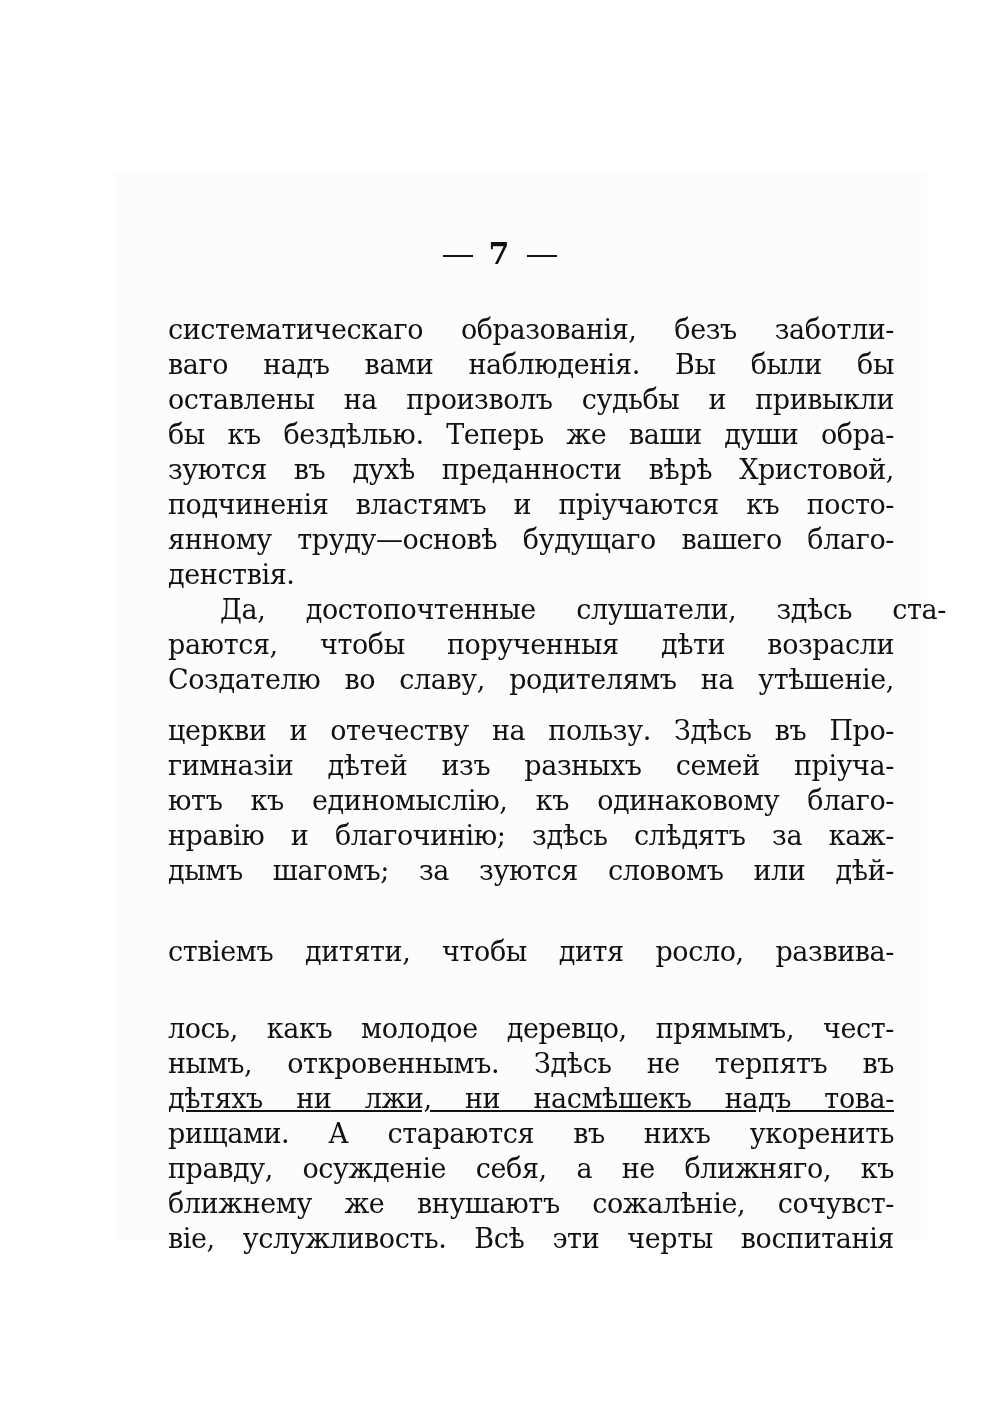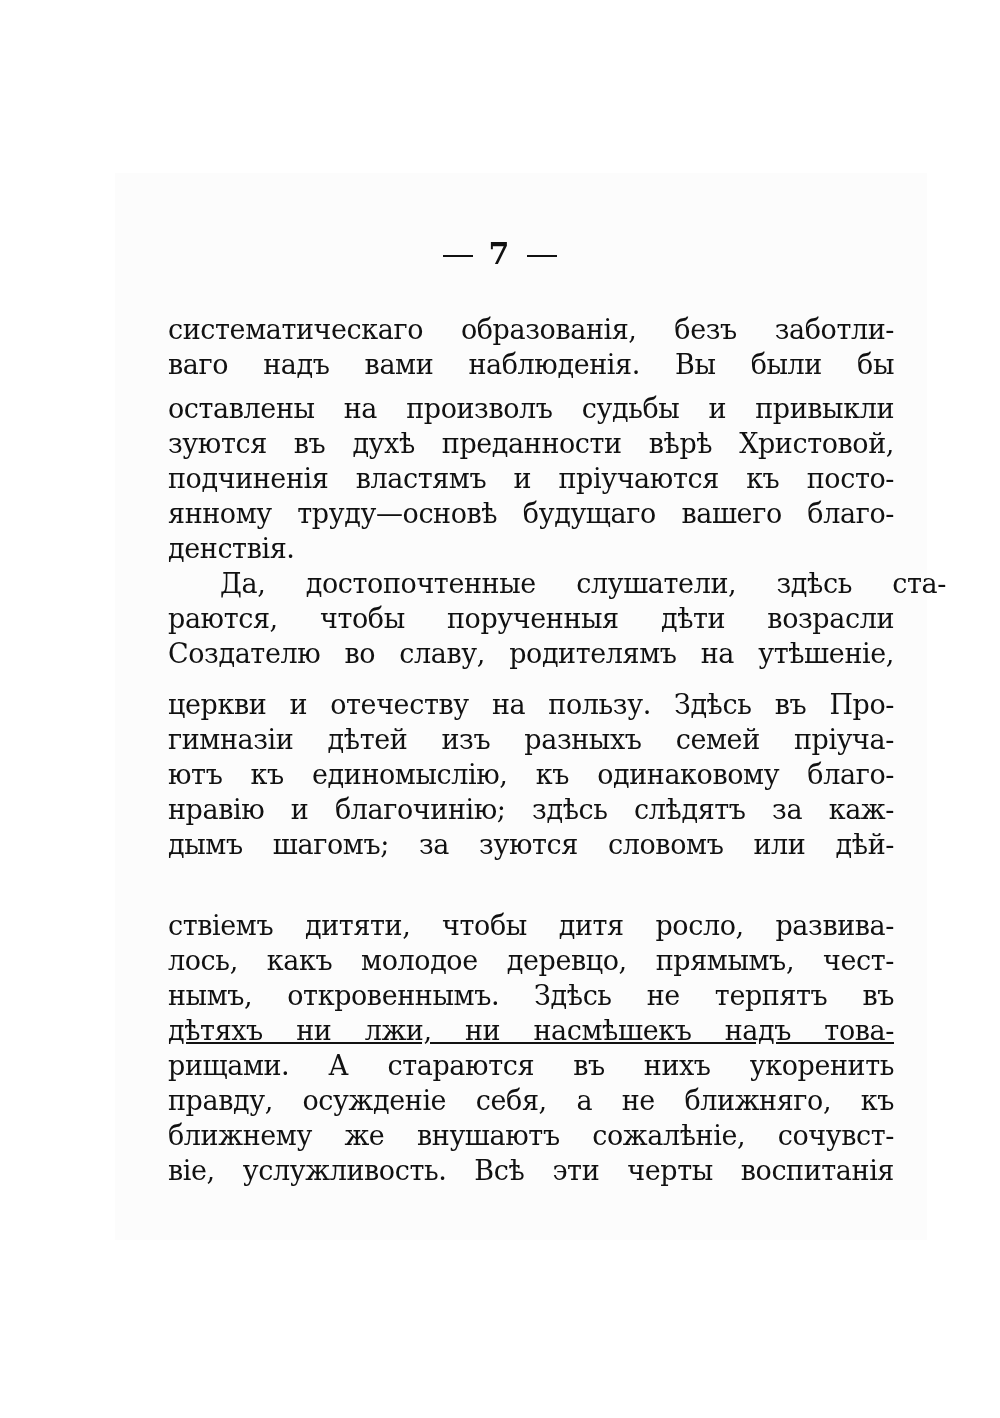--- a/index.html
+++ b/index.html
@@ -54,37 +54,38 @@
 <div class="page-area"></div>
 
 <div class="page-number">
   <span class="dash"></span><span>7</span><span class="dash"></span>
 </div>
 
 <div class="text-block">
   <div>
     <span class="line" style="display: block; width: 726px;">систематическаго образованія, безъ заботли-</span>
     <span class="line" style="display: block; width: 726px;">ваго надъ вами наблюденія. Вы были бы</span>
-    <span class="line" style="display: block; width: 726px; margin-top: 9px;">оставлены на произволъ судьбы и привыкли</span>
+    <span class="line" style="display: block; width: 726px;">оставлены на произволъ судьбы и привыкли</span>
+    <span class="line" style="display: block; width: 726px;">бы къ бездѣлью. Теперь же ваши души обра-</span>
     <span class="line" style="display: block; width: 726px;">зуются въ духѣ преданности вѣрѣ Христовой,</span>
     <span class="line" style="display: block; width: 726px;">подчиненія властямъ и пріучаются къ посто-</span>
     <span class="line" style="display: block; width: 726px;">янному труду—основѣ будущаго вашего благо-</span>
     <span class="line last" style="display: block; width: auto;">денствія.</span>
   </div>
   <div>
     <span class="line indent" style="display: block; width: 726px;">Да, достопочтенные слушатели, здѣсь ста-</span>
     <span class="line" style="display: block; width: 726px;">раются, чтобы порученныя дѣти возрасли</span>
     <span class="line" style="display: block; width: 726px;">Создателю во славу, родителямъ на утѣшеніе,</span>
     <span class="line" style="display: block; width: 726px; margin-top: 16px;">церкви и отечеству на пользу. Здѣсь въ Про-</span>
     <span class="line" style="display: block; width: 726px;">гимназіи дѣтей изъ разныхъ семей пріуча-</span>
     <span class="line" style="display: block; width: 726px;">ютъ къ единомыслію, къ одинаковому благо-</span>
     <span class="line" style="display: block; width: 726px;">нравію и благочинію; здѣсь слѣдятъ за каж-</span>
     <span class="line" style="display: block; width: 726px;">дымъ шагомъ; за зуются словомъ или дѣй-</span>
     <span class="line" style="display: block; width: 726px; margin-top: 46px;">ствіемъ дитяти, чтобы дитя росло, развива-</span>
-    <span class="line" style="display: block; width: 726px;">лось, какъ молодое деревцо, прямымъ, чест-</span>
+    <span class="line" style="display: block; width: 726px; margin-top: 42px;">лось, какъ молодое деревцо, прямымъ, чест-</span>
     <span class="line" style="display: block; width: 726px;">нымъ, откровеннымъ. Здѣсь не терпятъ въ</span>
     <span class="line" style="display: block; width: 726px; text-decoration: underline;">дѣтяхъ ни лжи, ни насмѣшекъ надъ това-</span>
     <span class="line" style="display: block; width: 726px;">рищами. А стараются въ нихъ укоренить</span>
     <span class="line" style="display: block; width: 726px;">правду, осужденіе себя, а не ближняго, къ</span>
     <span class="line" style="display: block; width: 726px;">ближнему же внушаютъ сожалѣніе, сочувст-</span>
     <span class="line" style="display: block; width: 726px;">віе, услужливость. Всѣ эти черты воспитанія</span>
   </div>
 </div>
 
 </body></html>

